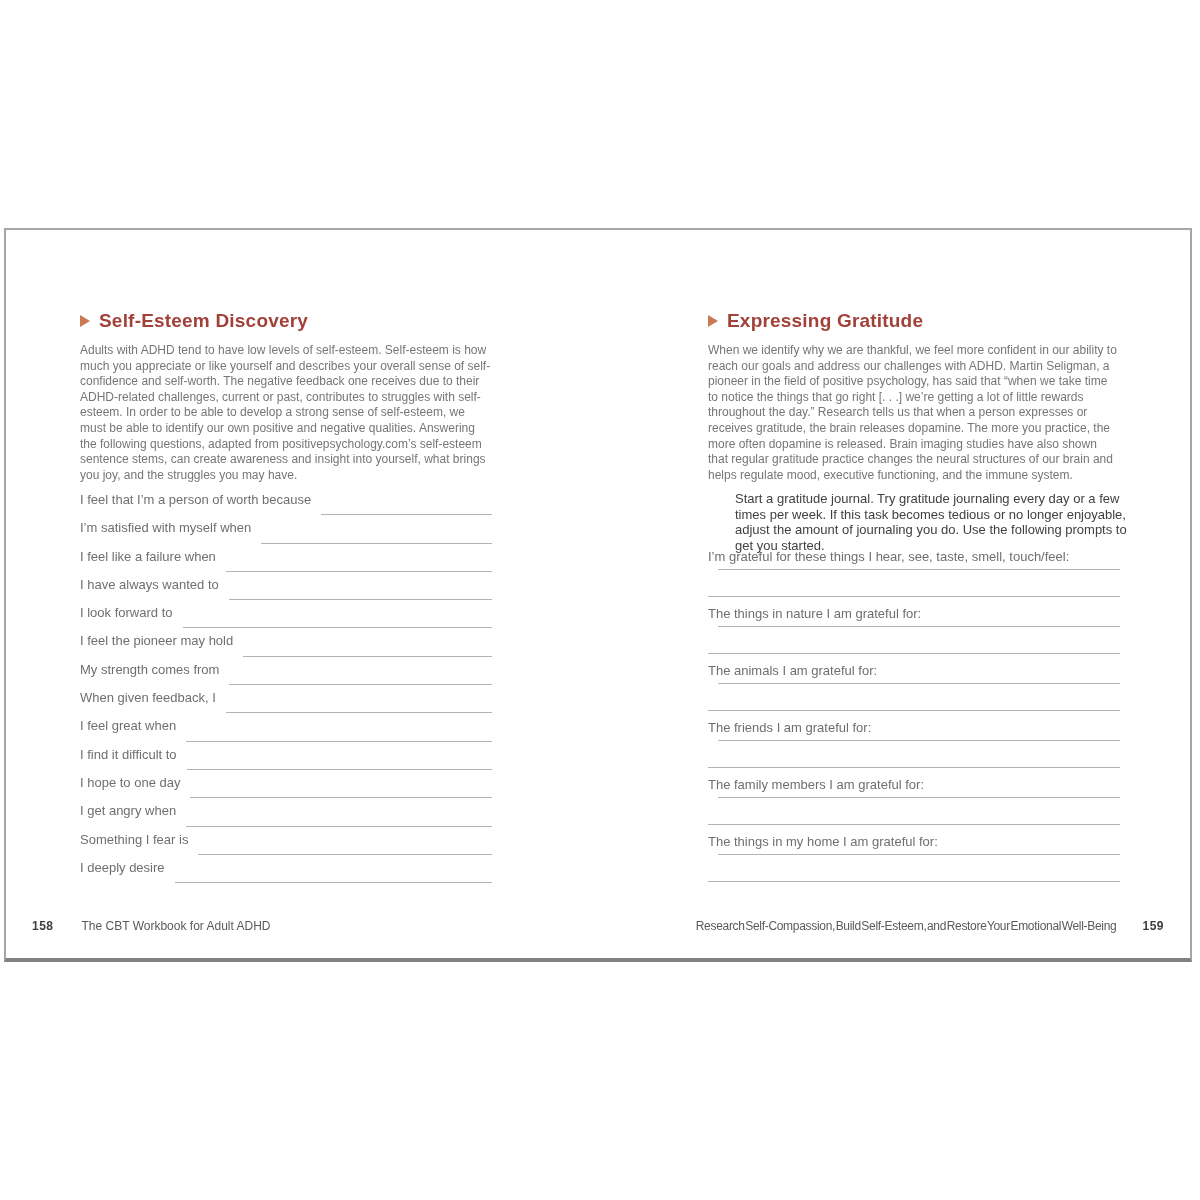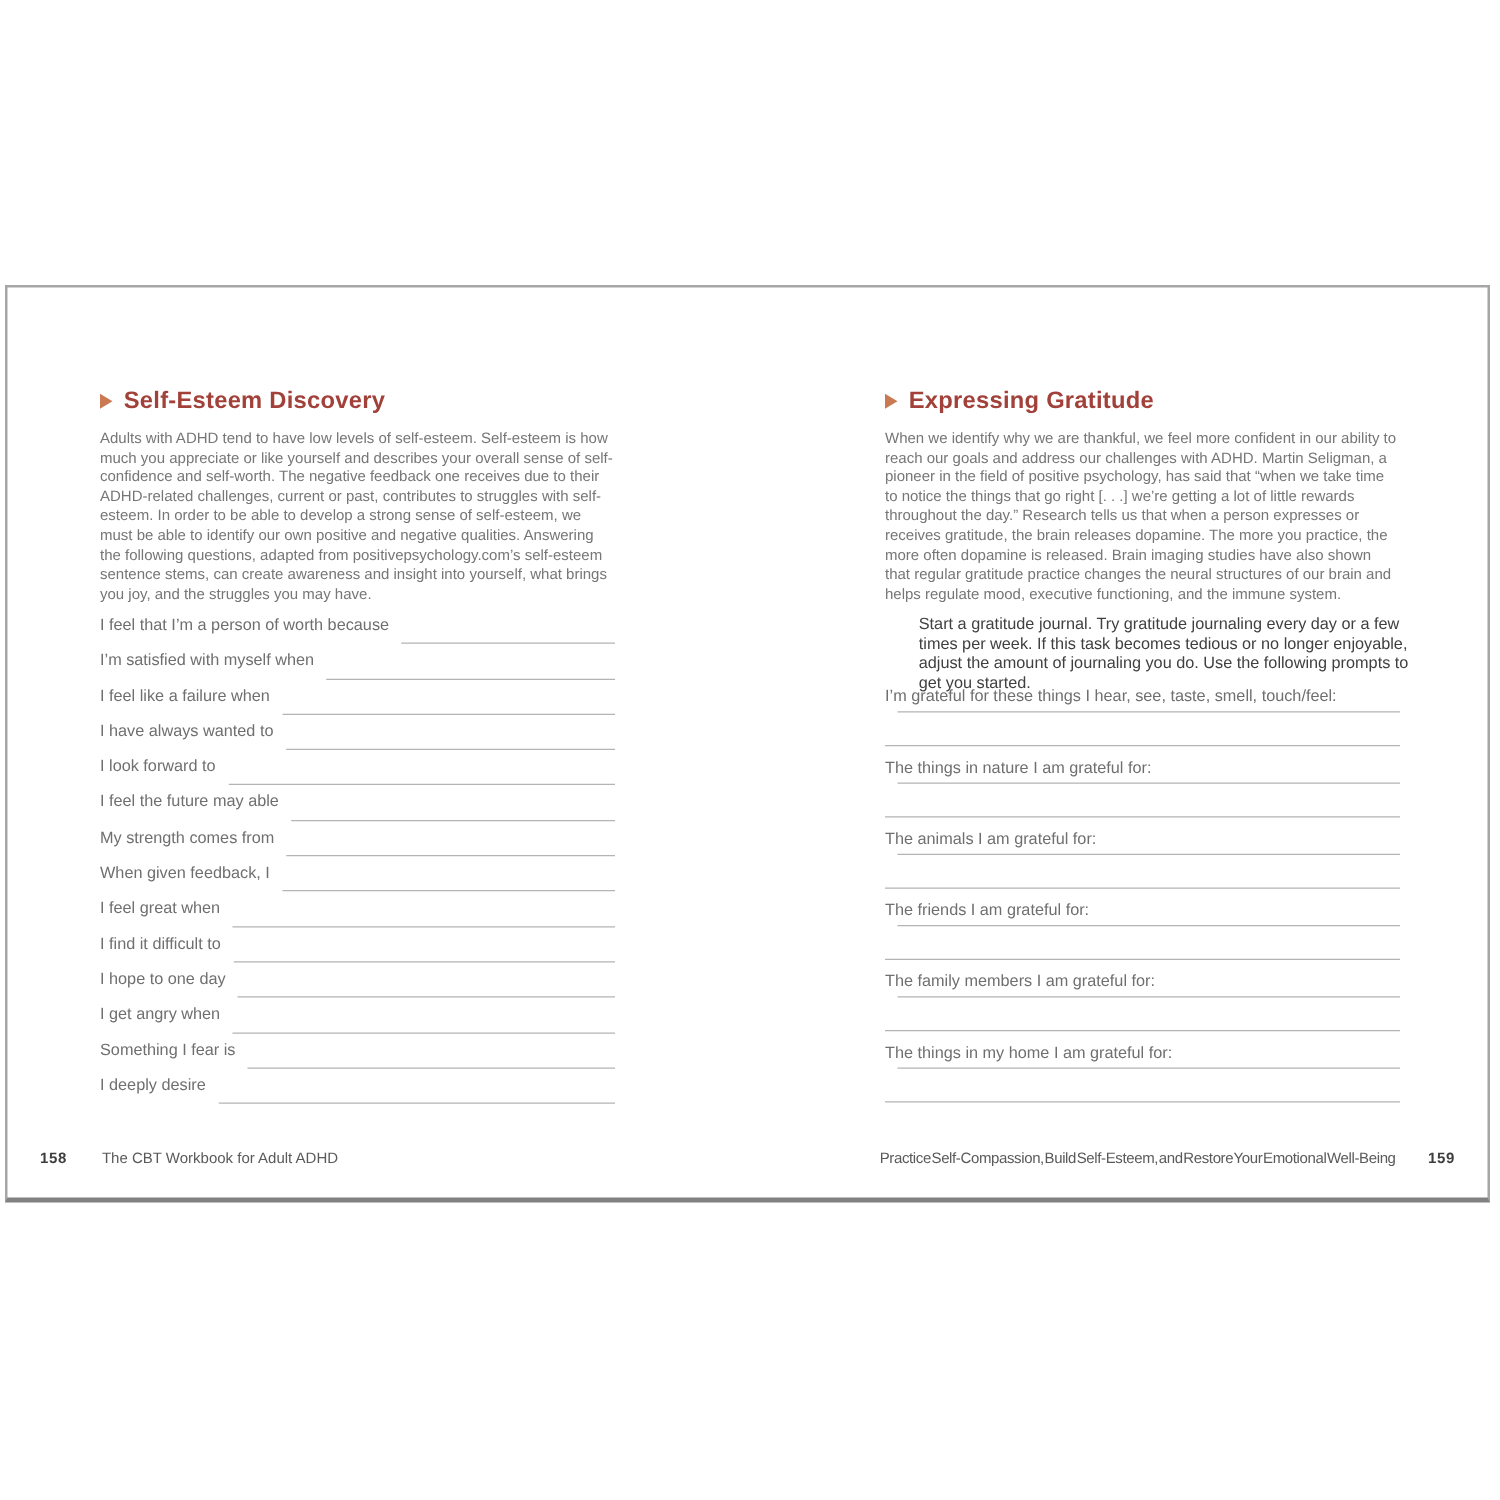--- a/index.html
+++ b/index.html
@@ -172,21 +172,21 @@
         </div>
         <div class="fill-row">
           <span class="label">I have always wanted to</span>
           <span class="line"></span>
         </div>
         <div class="fill-row">
           <span class="label">I look forward to</span>
           <span class="line"></span>
         </div>
         <div class="fill-row">
-          <span class="label">I feel the future may able</span>
+          <span class="label">I feel the pioneer may hold</span>
           <span class="line"></span>
         </div>
         <div class="fill-row">
           <span class="label">My strength comes from</span>
           <span class="line"></span>
         </div>
         <div class="fill-row">
           <span class="label">When given feedback, I</span>
           <span class="line"></span>
         </div>
@@ -269,18 +269,18 @@
           <div class="full-line"></div>
         </div>
       </div>
     </div>
 
     <div class="footer left-footer">
       <span class="page-num">158</span>
       <span class="footer-title">The CBT Workbook for Adult ADHD</span>
     </div>
     <div class="footer right-footer">
-      <span class="footer-title">Practice Self-Compassion, Build Self-Esteem, and Restore Your Emotional Well-Being</span>
+      <span class="footer-title">Research Self-Compassion, Build Self-Esteem, and Restore Your Emotional Well-Being</span>
       <span class="page-num">159</span>
     </div>
 
   </div>
 </div>
 
 </body></html>

